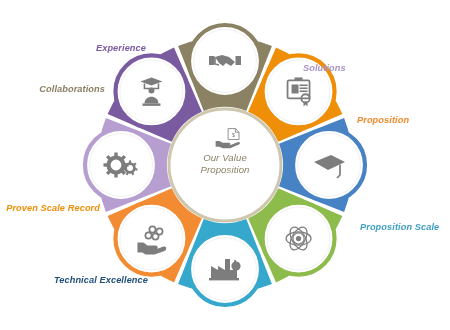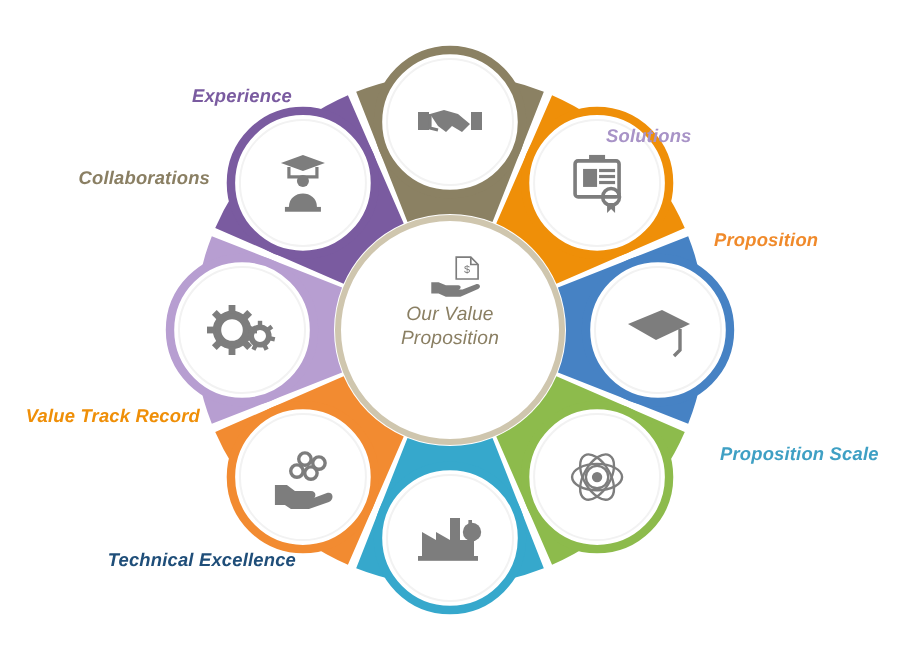--- a/index.html
+++ b/index.html
@@ -201,21 +201,21 @@
   <div class="node-label label-right" style="left: 357px; top: 95px; width: 95px; color: rgb(240, 138, 43);">
     <span>Proposition</span>
   </div>
   <div class="node-label label-right" style="left: 360px; top: 202px; width: 100px; color: rgb(63, 160, 196);">
     <span>Proposition Scale</span>
   </div>
   <div class="node-label label-left" style="left: 8px; top: 263px; width: 140px; color: rgb(31, 78, 121); margin-top: 12px;">
     <span>Technical Excellence</span>
   </div>
   <div class="node-label label-left" style="left: 0px; top: 203px; width: 100px; color: rgb(239, 143, 8);">
-    <span>Value Track Record</span>
+    <span>Proven Scale Record</span>
   </div>
   <div class="node-label label-left" style="left: 0px; top: 84px; width: 105px; color: rgb(138, 127, 99);">
     <span>Collaborations</span>
   </div>
 
   <div class="center-title" style="color: rgb(138, 127, 99);">
     <div>Our Value</div>
     <div>Proposition</div>
   </div>
 

